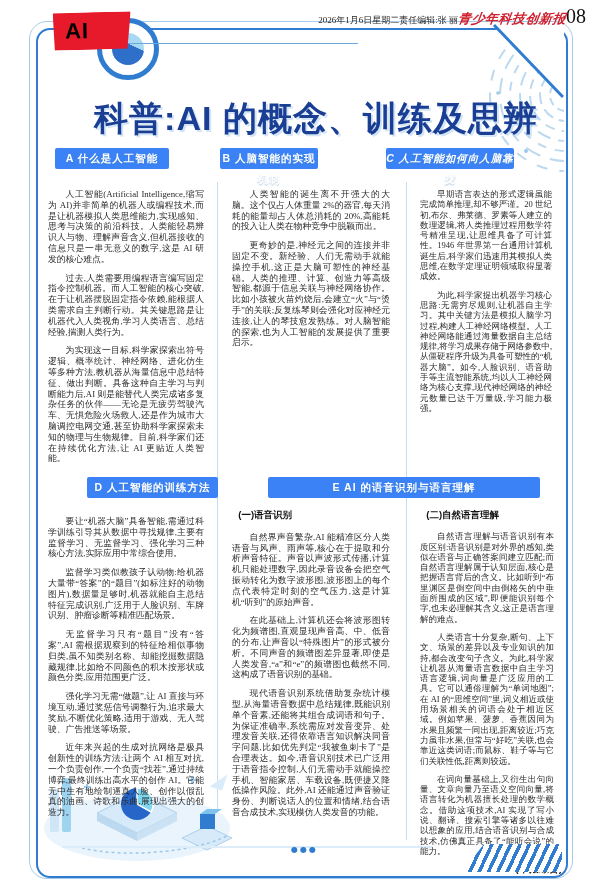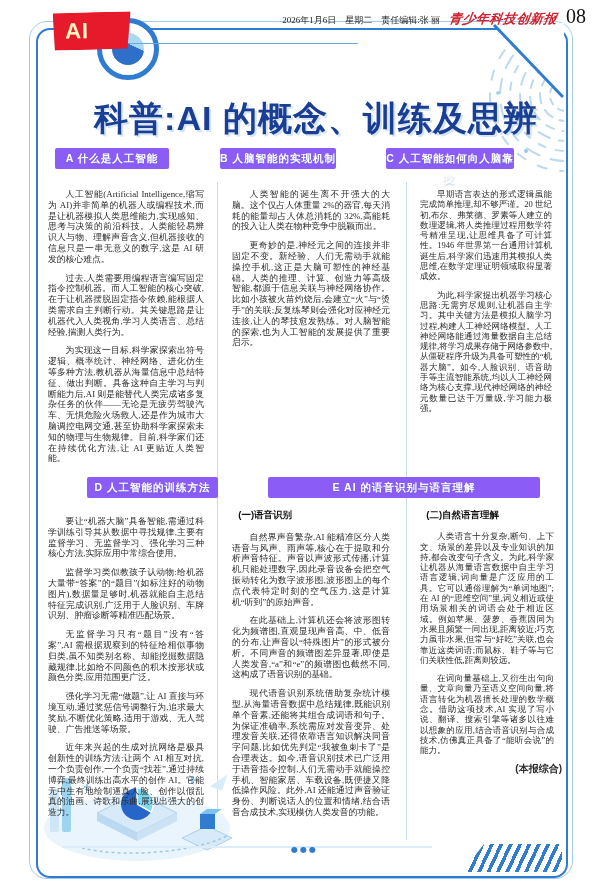--- a/index.html
+++ b/index.html
@@ -1,50 +1,50 @@
 <!DOCTYPE html>
 <html><head>
 <meta charset="utf-8">
 <style>
   html,body{margin:0;padding:0;background:#fff;}
   .page{position:relative;width:600px;height:882px;background:#fff;overflow:hidden;
         font-family:"Liberation Serif","DejaVu Serif",serif;color:#2a2a2a;}
   
-  .masthead{position:absolute;top:5px;right:14px;display:flex;align-items:baseline;gap:9px;
+  .masthead{position:absolute;top:5px;right:14px;display:flex;align-items:baseline;
             font-size:9px;color:#222;font-family:"Liberation Serif",serif;z-index:6;}
   .paper-name{color:#cf2130;font-weight:bold;font-style:italic;font-size:13px;transform:skewX(-8deg);letter-spacing:0.5px;}
   .page-num{font-size:20px;font-family:Liberation Serif, serif;font-weight:500;color:#111;}
   
   .frame-outer{position:absolute;left:29px;top:21px;width:542px;height:856px;border:1px solid #a6cbea;border-radius:18px;z-index:0;}
   .frame{position:absolute;left:36px;top:28px;width:528px;height:846px;border:2.5px solid #2f7cd0;border-radius:14px;z-index:1;background:#fff;}
   
   .ai-badge{position:absolute;left:53px;top:12px;width:78px;height:38px;background:#e61a2b;z-index:5;
             display:flex;align-items:center;padding-left:12px;box-sizing:border-box;
             clip-path:polygon(0 2%,100% 0,95% 98%,2% 100%);transform:rotate(-1deg);}
-  .ai-badge span{color:#fef9c3;font-family:"Liberation Sans",sans-serif;font-size:22px;font-weight:bold;letter-spacing:1px;}
+  .ai-badge span{color:#000000;font-family:"Liberation Sans",sans-serif;font-size:22px;font-weight:bold;letter-spacing:1px;}
   .donut{position:absolute;left:97px;top:18px;width:52px;height:52px;border-radius:50%;
          border:5px solid #2f7cd0;background:#fff;z-index:4;display:flex;align-items:center;justify-content:center;}
   .donut .inner{width:32px;height:32px;border-radius:50%;background:linear-gradient(205deg,#a8d8f2 38%,#2e6fc9 39%);}
   .dots{position:absolute;color:#2f7cd0;font-size:8px;letter-spacing:2px;z-index:4;font-family:"DejaVu Sans",sans-serif;}
   .dots-top{left:95px;top:37px;}
   .topline{position:absolute;left:128px;top:43px;width:230px;height:1px;background:#6aa8dd;z-index:4;}
   .dots-bottom{left:291px;top:845px;}
   
   .fp{position:absolute;left:414px;top:23px;z-index:2;}
   
   .title{position:absolute;left:40px;top:80px;width:520px;margin:16px;text-align:center;
          font-family:"Liberation Sans","DejaVu Sans",sans-serif;font-size:34px;font-weight:bold;color:#1a3e93;
          letter-spacing:1px;z-index:3;text-shadow:2px 2px 0 rgba(130,180,230,0.35);white-space:nowrap;}
   
-  .secbar{position:absolute;height:21px;line-height:21px;background:#8b5cf6;color:#fff;text-align:center;
+  .secbar{position:absolute;height:21px;line-height:21px;background:#3b82f6;color:#fff;text-align:center;
           font-family:"Liberation Sans",sans-serif;font-size:10.5px;font-weight:bold;letter-spacing:1px;
           border-radius:2px;z-index:3;text-shadow:0 1px 1px rgba(60,120,170,0.4);}
   .bar-a{left:55px;top:148px;width:114px;}
-  .bar-b{left:220px;top:148px;width:116px;}
-  .bar-c{left:386px;top:148px;width:128px;}
+  .bar-b{left:220px;top:148px;width:98px;}
+  .bar-c{left:386px;top:148px;width:128px;font-style:italic;}
   .bar-d{left:87px;top:477px;width:131px;}
   .bar-e{left:268px;top:477px;width:272px;}
   
   .col{position:absolute;z-index:2;text-align:justify;}
   .col p{margin:8px;text-indent:2em;}
   .col-a,.col-b,.col-d,.col-e1{font-size:8.8px;line-height:10.8px;}
   .col-c,.col-e2{font-size:8.5px;line-height:10.3px;}
   .col-a{left:40px;top:181px;width:172px;}
   .col-b{left:224px;top:181px;width:174px;}
   .col-c{left:412px;top:181px;width:148px;}
@@ -120,21 +120,21 @@
   <div class="vline vline1"></div>
   <div class="vline vline2"></div>
 
   <div class="col col-a">
     <p>人工智能(Artificial Intelligence,缩写为 AI)并非简单的机器人或编程技术,而是让机器模拟人类思维能力,实现感知、思考与决策的前沿科技。人类能轻易辨识人与物、理解声音含义,但机器接收的信息只是一串无意义的数字,这是 AI 研发的核心难点。</p>
     <p>过去,人类需要用编程语言编写固定指令控制机器。而人工智能的核心突破,在于让机器摆脱固定指令依赖,能根据人类需求自主判断行动。其关键思路是让机器代入人类视角,学习人类语言、总结经验,揣测人类行为。</p>
     <p>为实现这一目标,科学家探索出符号逻辑、概率统计、神经网络、进化仿生等多种方法,教机器从海量信息中总结特征、做出判断。具备这种自主学习与判断能力后,AI 则是能替代人类完成诸多复杂任务的伙伴——无论是无疲劳驾驶汽车、无惧危险火场救人,还是作为城市大脑调控电网交通,甚至协助科学家探索未知的物理与生物规律。目前,科学家们还在持续优化方法,让 AI 更贴近人类智能。</p>
   </div>
 
   <div class="col col-b">
-    <p>人类智能的诞生离不开强大的大脑。这个仅占人体重量 2%的器官,每天消耗的能量却占人体总消耗的 32%,高能耗的投入让人类在物种竞争中脱颖而出。</p>
+    <p>人类智能的诞生离不开强大的大脑。这个仅占人体重量 2%的器官,每天消耗的能量却占人体总消耗的 20%,高能耗的投入让人类在物种竞争中脱颖而出。</p>
     <p>更奇妙的是,神经元之间的连接并非固定不变。新经验、人们无需动手就能操控手机,这正是大脑可塑性的神经基础。人类的推理、计算、创造力等高级智能,都源于信息关联与神经网络协作。比如小孩被火苗灼烧后,会建立“火”与“烫手”的关联;反复练琴则会强化对应神经元连接,让人的琴技愈发熟练。对人脑智能的探索,也为人工智能的发展提供了重要启示。</p>
   </div>
 
   <div class="col col-c">
     <p>早期语言表达的形式逻辑虽能完成简单推理,却不够严谨。20 世纪初,布尔、弗莱德、罗素等人建立的数理逻辑,将人类推理过程用数学符号精准呈现,让思维具备了可计算性。1946 年世界第一台通用计算机诞生后,科学家们迅速用其模拟人类思维,在数学定理证明领域取得显著成效。</p>
     <p>为此,科学家提出机器学习核心思路:无需穷尽规则,让机器自主学习。其中关键方法是模拟人脑学习过程,构建人工神经网络模型。人工神经网络能通过海量数据自主总结规律,将学习成果存储于网络参数中,从僵硬程序升级为具备可塑性的“机器大脑”。如今,人脸识别、语音助手等主流智能系统,均以人工神经网络为核心支撑,现代神经网络的神经元数量已达千万量级,学习能力极强。</p>
   </div>
 
   <div class="col col-d">
     <p>要让“机器大脑”具备智能,需通过科学训练引导其从数据中寻找规律,主要有监督学习、无监督学习、强化学习三种核心方法,实际应用中常综合使用。</p>
@@ -146,20 +146,21 @@
 
   <div class="col col-e1">
     <div class="subhead">(一)语音识别</div>
     <p>自然界声音繁杂,AI 能精准区分人类语音与风声、雨声等,核心在于提取和分析声音特征。声音以声波形式传播,计算机只能处理数字,因此录音设备会把空气振动转化为数字波形图,波形图上的每个点代表特定时刻的空气压力,这是计算机“听到”的原始声音。</p>
     <p>在此基础上,计算机还会将波形图转化为频谱图,直观显现声音高、中、低音的分布,让声音以“特殊图片”的形式被分析。不同声音的频谱图差异显著,即使是人类发音,“a”和“e”的频谱图也截然不同,这构成了语音识别的基础。</p>
     <p>现代语音识别系统借助复杂统计模型,从海量语音数据中总结规律,既能识别单个音素,还能将其组合成词语和句子。为保证准确率,系统需应对发音变异、处理发音关联,还得依靠语言知识解决同音字问题,比如优先判定“我被鱼刺卡了”是合理表达。如今,语音识别技术已广泛用于语音指令控制,人们无需动手就能操控手机、智能家居、车载设备,既便捷又降低操作风险。此外,AI 还能通过声音验证身份、判断说话人的位置和情绪,结合语音合成技术,实现模仿人类发音的功能。</p>
   </div>
 
   <div class="col col-e2">
     <div class="subhead">(二)自然语言理解</div>
+    <p>自然语言理解与语音识别有本质区别:语音识别是对外界的感知,类似在语音与正确答案间建立匹配;而自然语言理解属于认知层面,核心是把握语言背后的含义。比如听到“布里渊区是倒空间中由倒格矢的中垂面所围成的区域”,即便能识别每个字,也未必理解其含义,这正是语言理解的难点。</p>
     <p>人类语言十分复杂,断句、上下文、场景的差异以及专业知识的加持,都会改变句子含义。为此,科学家让机器从海量语言数据中自主学习语言逻辑,词向量是广泛应用的工具。它可以通俗理解为“单词地图”;在 AI 的“思维空间”里,词义相近或使用场景相关的词语会处于相近区域。例如苹果、菠萝、香蕉因同为水果且频繁一同出现,距离较近;巧克力虽非水果,但常与“好吃”关联,也会靠近这类词语;而鼠标、鞋子等与它们关联性低,距离则较远。</p>
     <p>在词向量基础上,又衍生出句向量、文章向量乃至语义空间向量,将语言转化为机器擅长处理的数学概念。借助这项技术,AI 实现了写小说、翻译、搜索引擎等诸多以往难以想象的应用,结合语音识别与合成技术,仿佛真正具备了“能听会说”的能力。</p>
     <div class="byline">(本报综合)</div>
   </div>
 
   <svg class="illus" width="195" height="108" viewBox="0 0 195 108">
     <ellipse cx="95" cy="72" rx="93" ry="33" fill="#eaf4fc"></ellipse>
     <rect x="8" y="34" width="9" height="42" rx="2" fill="#cfe6f7"></rect>
     <rect x="20" y="22" width="9" height="54" rx="2" fill="#9ed4f0"></rect>
     <polygon points="55,57 95,37 135,57 95,77" fill="#d7eaf9" stroke="#aecfec" stroke-width="1"></polygon>

